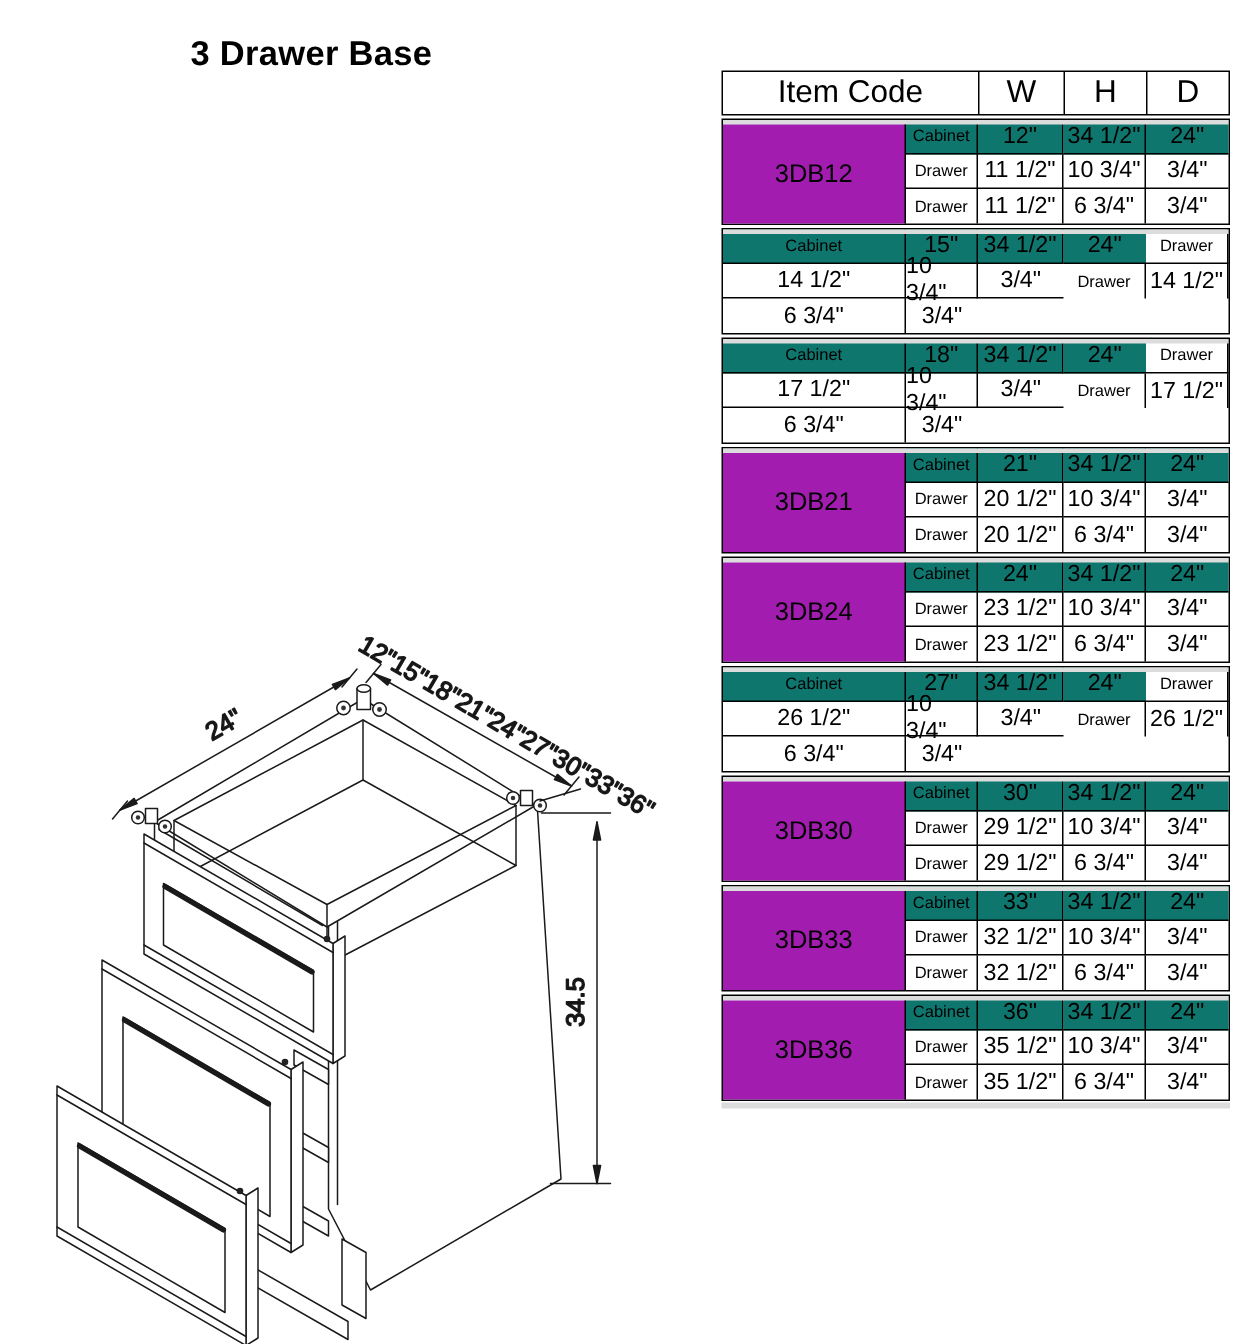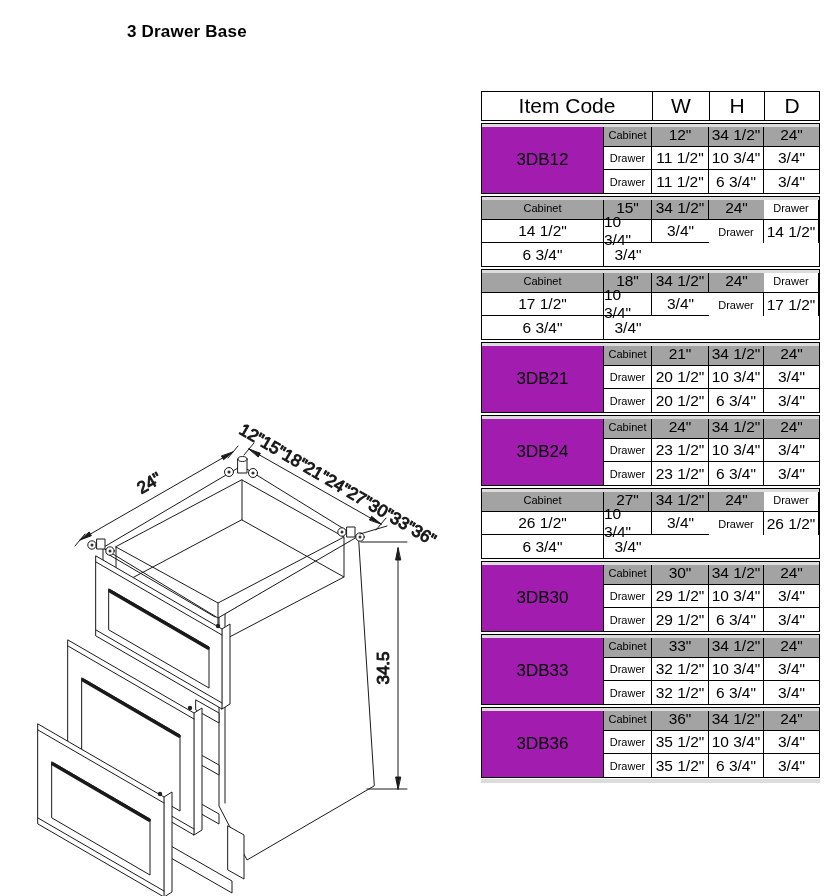--- a/index.html
+++ b/index.html
@@ -1,47 +1,47 @@
 <!DOCTYPE html>
 <html><head>
 <meta charset="utf-8">
 <style>
   html,body{margin:0;padding:0;background:#fff;}
   body{width:831px;height:896px;position:relative;overflow:hidden;
        font-family:"Liberation Sans",sans-serif;color:#000;}
 
-  .page-title{position:absolute;left:127px;top:22px;font-size:17px;font-weight:bold;
+  .page-title{position:absolute;left:127px;top:22px;font-size:23px;font-weight:bold;
               letter-spacing:.2px;}
 
   svg{position:absolute;left:0;top:0;}
   svg text{font-family:"Liberation Sans",sans-serif;fill:#111;}
 
   
-  .spec-table{position:absolute;left:481px;top:47px;width:339px;margin-top:44px;}
+  .spec-table{position:absolute;left:481px;top:47px;width:339px;}
   .spec-table::after{content:'';position:absolute;left:0;right:0;bottom:-5px;height:4px;
                      background:#dcdcdc;}
   .thead{display:grid;grid-template-columns:170px 57px 55px auto;height:30px;
          border:1.5px solid #000;box-sizing:border-box;margin-bottom:2px;}
   .thead>div{display:flex;align-items:center;justify-content:center;font-size:21px;
              border-left:1.5px solid #000;box-sizing:border-box;}
   .thead>div:first-child{border-left:none;}
 
   .tg{display:grid;grid-template-columns:122px 48px 57px 55px auto;grid-auto-rows:23px;
       border:1px solid #000;box-sizing:border-box;margin-top:2px;position:relative;}
   .tg:first-of-type{margin-top:0;}
   .tg::before{content:'';position:absolute;top:0;left:0;right:0;height:3px;
               background:#dcdcdc;pointer-events:none;}
   .tg .ic{grid-column:1;grid-row:1/4;display:flex;align-items:center;justify-content:center;
           font-size:17px;border-right:1px solid #000;box-sizing:border-box;background:#a21caf;
           position:relative;z-index:1;margin-top:3px;}
   .tg .cell{display:flex;align-items:center;justify-content:center;box-sizing:border-box;
             border-right:1.5px solid #000;}
   .tg .cell.last{border-right:none;}
   .tg .cell.r0,.tg .cell.r1{border-bottom:1.5px solid #000;}
-  .tg .cell.cab{background:#a3a3a3;}
+  .tg .cell.cab{background:#0f766e;}
   .tg .sub{font-size:11px;}
   .tg .val{font-size:15.5px;}
 </style>
 </head>
 <body>
 
 <div class="page-title">3 Drawer Base</div>
 
 <svg width="470" height="896" viewBox="0 0 470 896" fill="none" stroke="#1a1a1a" stroke-width="1" stroke-linejoin="round" stroke-linecap="round">
 

